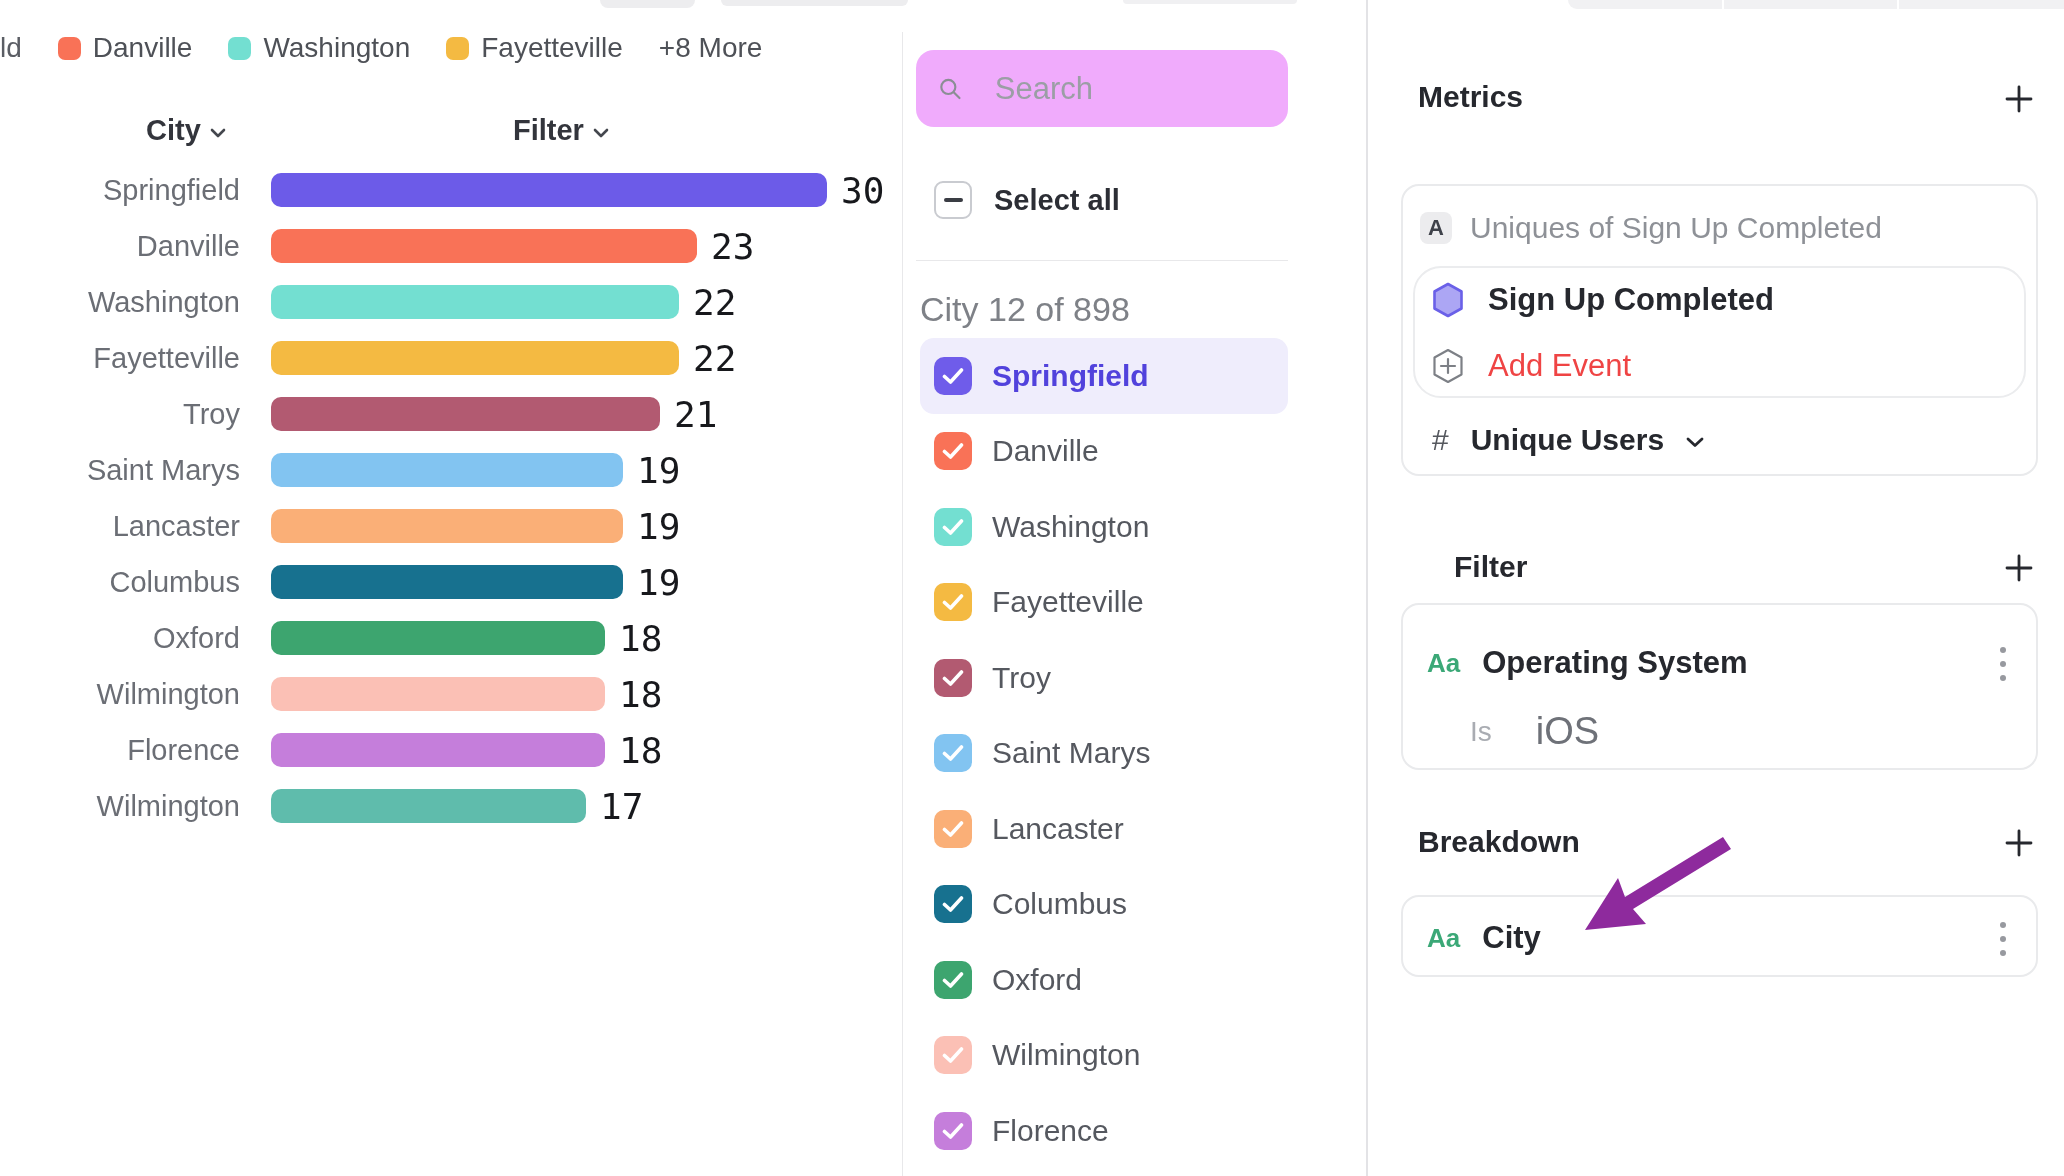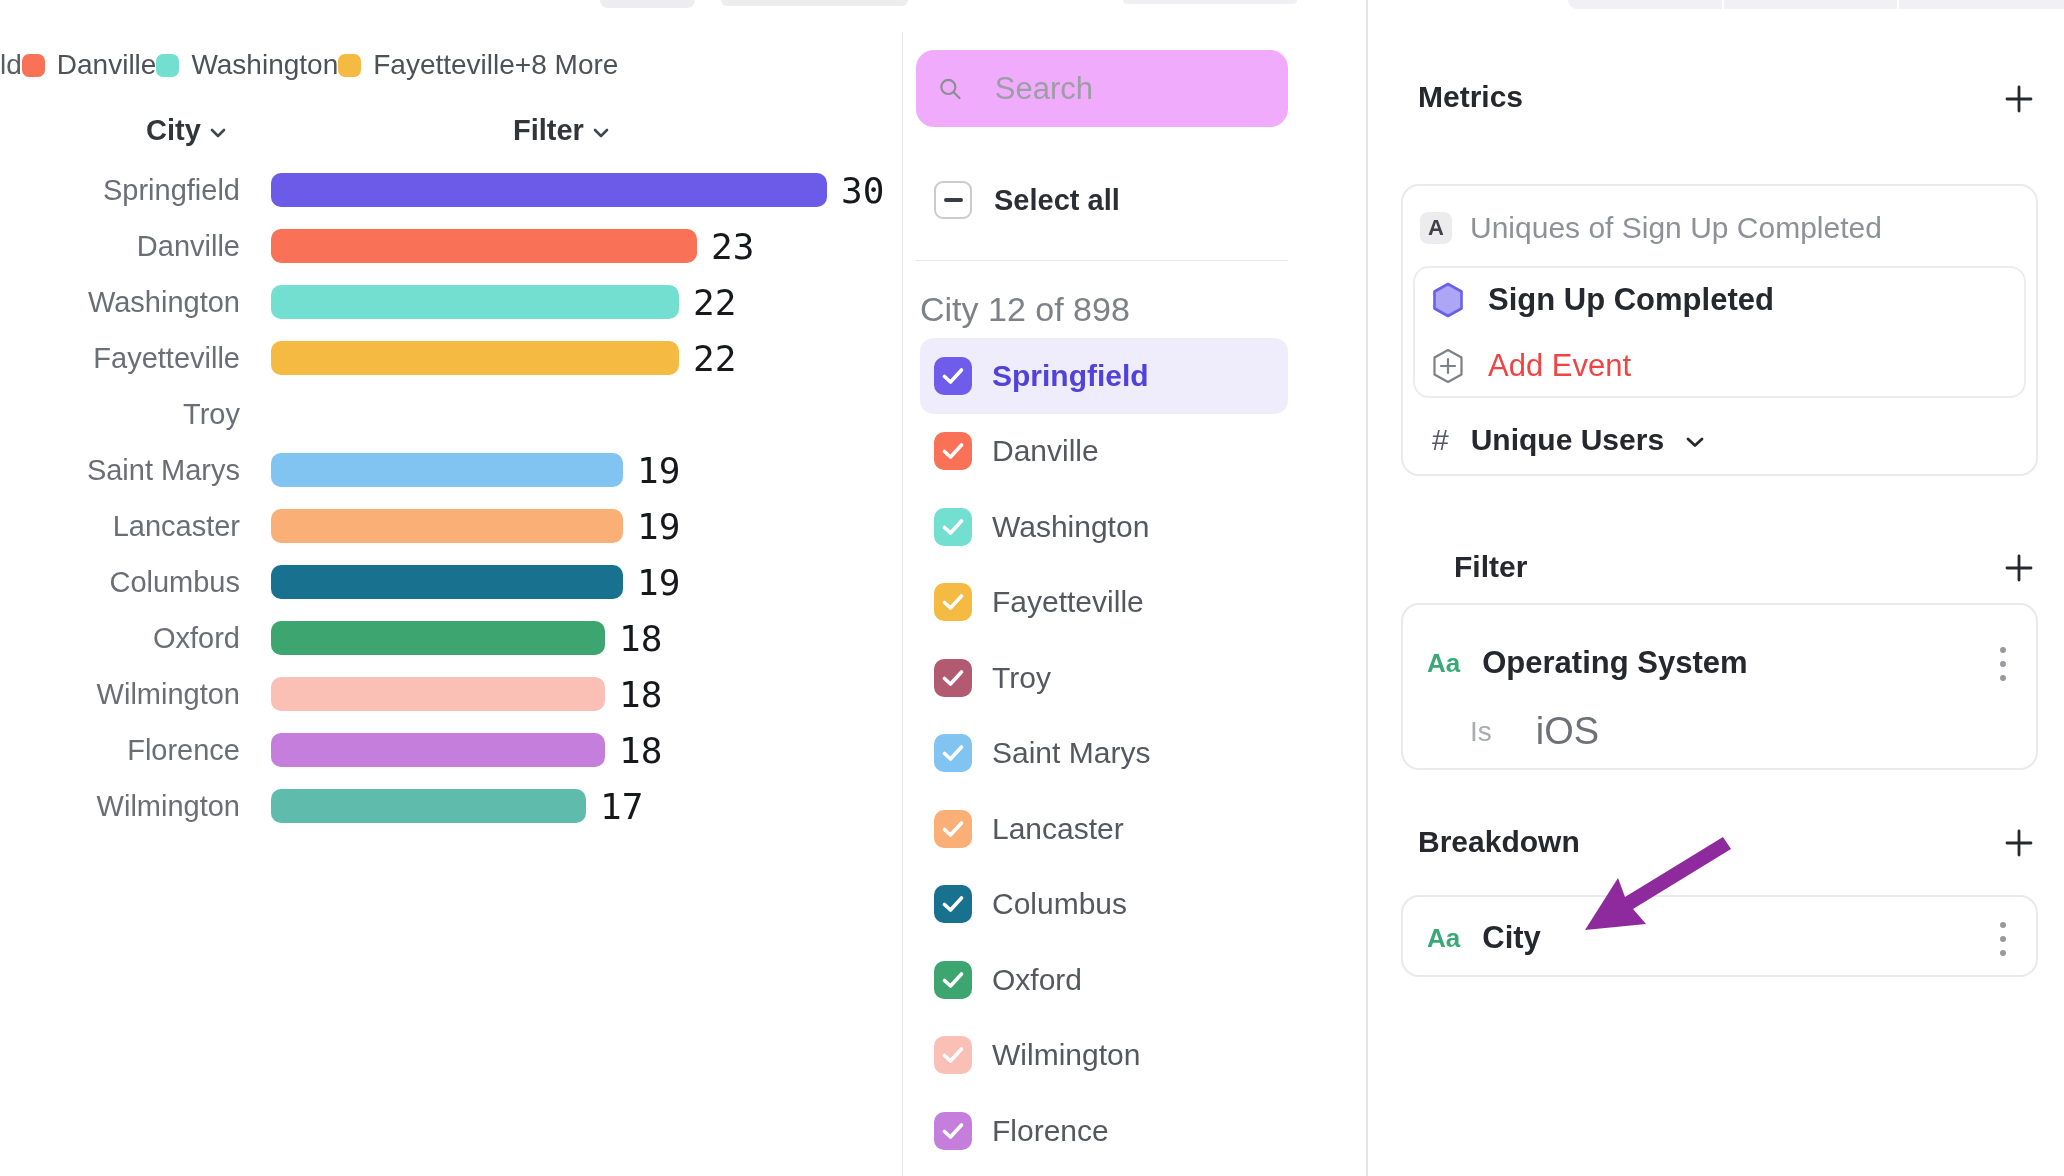--- a/index.html
+++ b/index.html
@@ -4,21 +4,21 @@
 <style>
   * { margin:0; padding:0; box-sizing:border-box; }
   html,body { width:2064px; height:1176px; overflow:hidden; background:#ffffff;
     font-family:"Liberation Sans","DejaVu Sans",sans-serif; }
 
   
   .sliver { position:absolute; top:0; background:#ededef; }
   .seg-divider { position:absolute; top:0; width:2px; background:#ffffff; }
 
   
-  .legend-row { position:absolute; left:0; top:50px; height:30px; display:flex; align-items:center; }
+  .legend-row { position:absolute; left:0; top:33px; height:30px; display:flex; align-items:center; gap:36px; }
   .legend-trunc { font-size:28px; color:#5a5d64; }
   .legend-item { display:flex; align-items:center; gap:12px; cursor:default; }
   .legend-swatch { width:23px; height:23px; border-radius:7px; }
   .legend-label { font-size:28px; color:#4e5157; }
   .legend-more { font-size:28px; color:#4e5157; }
 
   .col-header { position:absolute; top:114px; display:flex; align-items:center; gap:9px;
     font-size:29px; font-weight:700; color:#33353c; }
   .sort-chevron { width:16px; height:10px; margin-top:4px; }
 
@@ -59,21 +59,21 @@
   .panel-divider { position:absolute; left:1366px; top:0; width:2px; height:1176px; background:#e3e3e6; }
   .section-title { position:absolute; font-size:30px; font-weight:700; color:#26282e; }
   .plus-btn { position:absolute; width:30px; height:30px; cursor:pointer; }
 
   .card { position:absolute; left:1401px; width:637px; border:2px solid #e9eaec; border-radius:18px; background:#fff; }
   .metric-head { position:absolute; left:17px; top:25px; display:flex; align-items:center; gap:18px; }
   .badge-a { width:32px; height:32px; border-radius:8px; background:#ececee; color:#3f424a;
     font-size:22px; font-weight:700; display:flex; align-items:center; justify-content:center; }
   .metric-title { font-size:30px; color:#8e9197; }
   .inner-card { position:absolute; left:10px; right:10px; top:80px; height:132px;
-    border:2px solid #ebecee; border-radius:16px; background:#fff; }
+    border:2px solid #ebecee; border-radius:28px; background:#fff; }
   .event-row { position:absolute; left:17px; display:flex; align-items:center; gap:24px; height:36px; }
   .event-name { font-size:31px; font-weight:700; color:#26282e; }
   .add-event-label { font-size:31px; color:#ef4444; }
   .agg-row { position:absolute; left:29px; top:237px; display:flex; align-items:center; gap:22px; }
   .hash { font-size:30px; color:#55585e; }
   .agg-label { font-size:30px; font-weight:700; color:#26282e; }
 
   .prop-row { position:absolute; left:24px; display:flex; align-items:center; gap:22px; }
   .aa { font-size:26px; font-weight:700; color:#3ba877; }
   .prop-name { font-size:31px; font-weight:700; color:#26282e; }
@@ -154,20 +154,24 @@
   <div class="bar-row">
     <div class="blabel">Fayetteville</div>
     <div class="btrack">
       <div class="bar" style="background: rgb(244, 186, 66); width: 408px;"></div>
       <div class="bval">22</div>
     </div>
   </div>
 
   <div class="bar-row">
     <div class="blabel">Troy</div>
+    <div class="btrack">
+      <div class="bar" style="background: rgb(178, 90, 113); width: 389px;"></div>
+      <div class="bval">21</div>
+    </div>
   </div>
 
   <div class="bar-row">
     <div class="blabel">Saint Marys</div>
     <div class="btrack">
       <div class="bar" style="background: rgb(130, 196, 241); width: 352px;"></div>
       <div class="bval">19</div>
     </div>
   </div>
 

